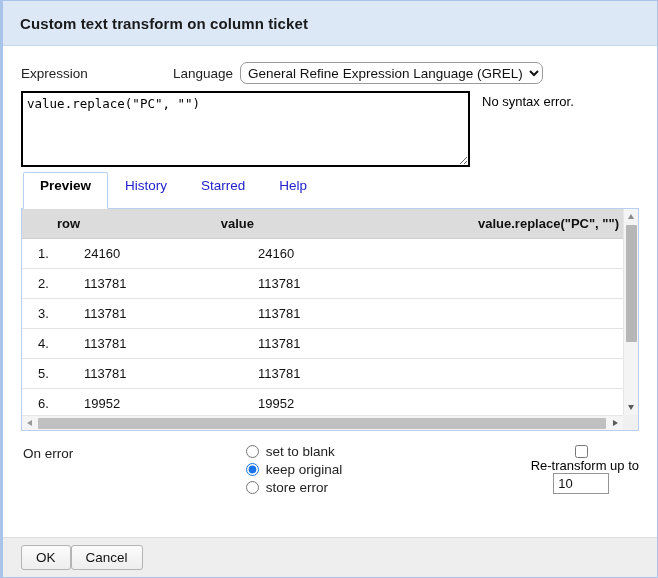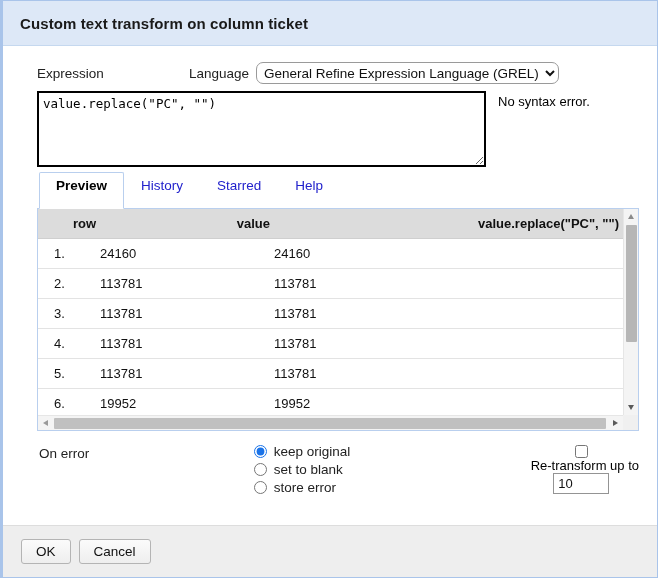--- a/index.html
+++ b/index.html
@@ -37,21 +37,20 @@
     font-weight: bold;
     color: #1a1a1a;
     letter-spacing: 0.1px;
   }
   .body-area {
     position: relative;
     padding: 0 18px;
     background: #ffffff;
     height: 336px;
     box-sizing: border-box;
-    margin-left: 16px;
   }
   
   .expr-row {
     display: flex;
     align-items: center;
     height: 41px;
     padding-top: 13px;
     box-sizing: border-box;
   }
   .lbl-expression {
@@ -253,28 +252,28 @@
     font-family: "Liberation Sans", sans-serif;
     font-size: 13px;
     padding: 1px 4px;
     color: #111;
     background: #fff;
   }
   
   .footer {
     position: absolute;
     left: 0; right: 0; bottom: 0;
-    height: 52px;
+    height: 40px;
     background: #eeeeee;
     border-top: 1px solid #dddddd;
     box-sizing: border-box;
     display: flex;
     align-items: center;
     padding-left: 18px;
-    gap: 8px;
+    gap: 0;
   }
   button.btn {
     font-family: "Liberation Sans", sans-serif;
     font-size: 13.5px;
     color: #111;
     background: linear-gradient(#fbfbfb, #eeeeee);
     border: 1px solid #b4b4b4;
     border-radius: 3px;
     padding: 4px 14px;
     min-width: 48px;
@@ -372,26 +371,26 @@
 
         <div class="corner-box"></div>
       </div>
     </div>
 
     <div class="options">
       <div class="lbl-onerror">On error</div>
 
       <div class="radio-group">
         <label class="radio-line">
+          <input type="radio" name="onerror" style="">
+          <span>set to blank</span>
+        </label>
+        <label class="radio-line">
           <input type="radio" name="onerror" checked="" style="">
           <span>keep original</span>
-        </label>
-        <label class="radio-line">
-          <input type="radio" name="onerror" style="">
-          <span>set to blank</span>
         </label>
         <label class="radio-line">
           <input type="radio" name="onerror" style="">
           <span>store error</span>
         </label>
       </div>
 
       <div class="retransform">
         <input type="checkbox" style="">
         <span style="margin-left:7px">Re-transform up to</span>

